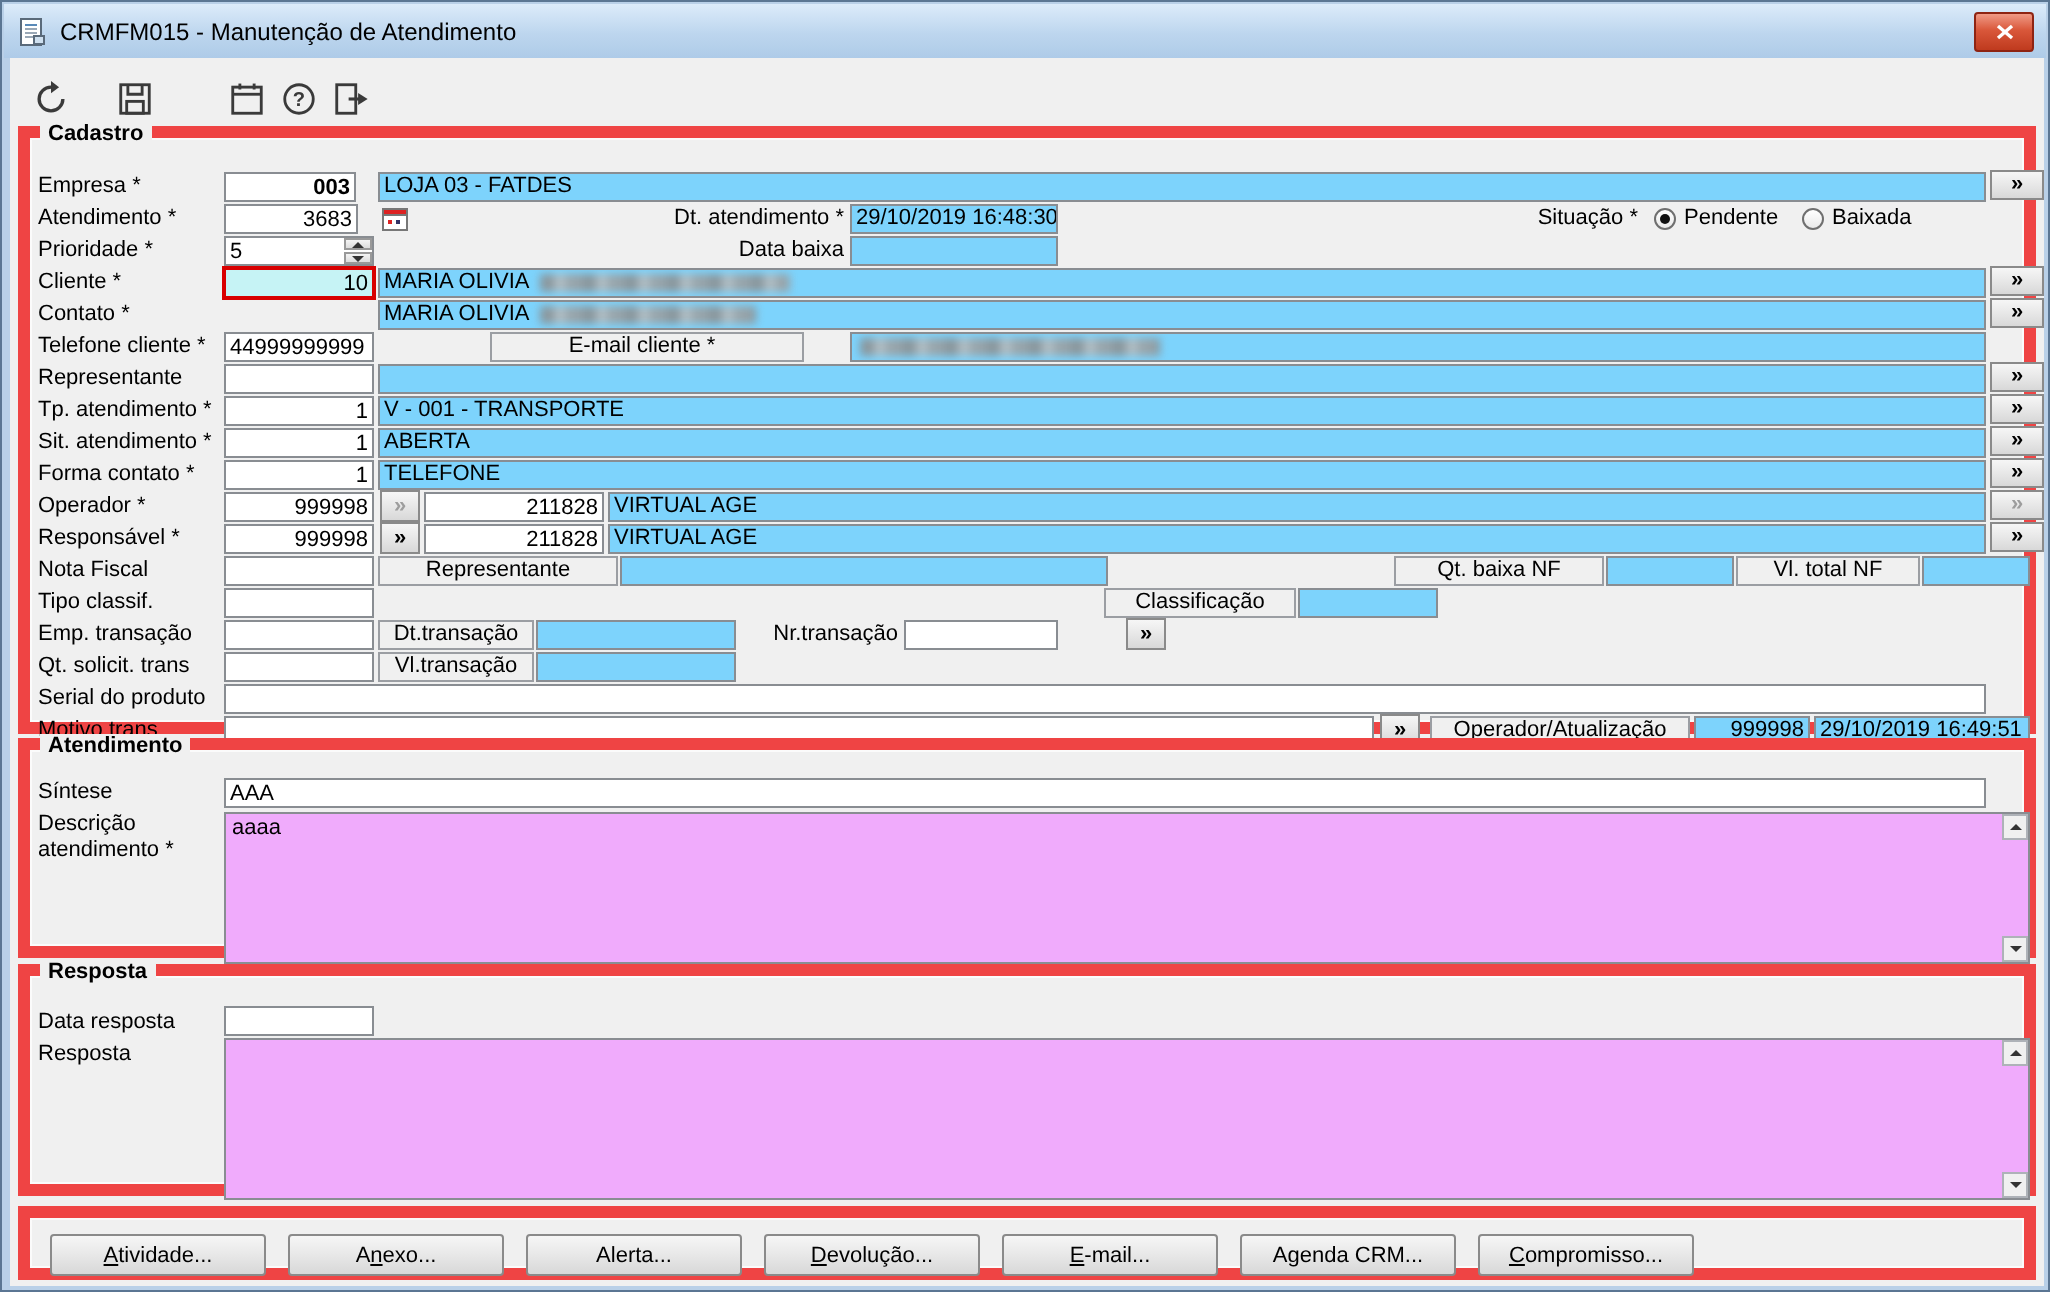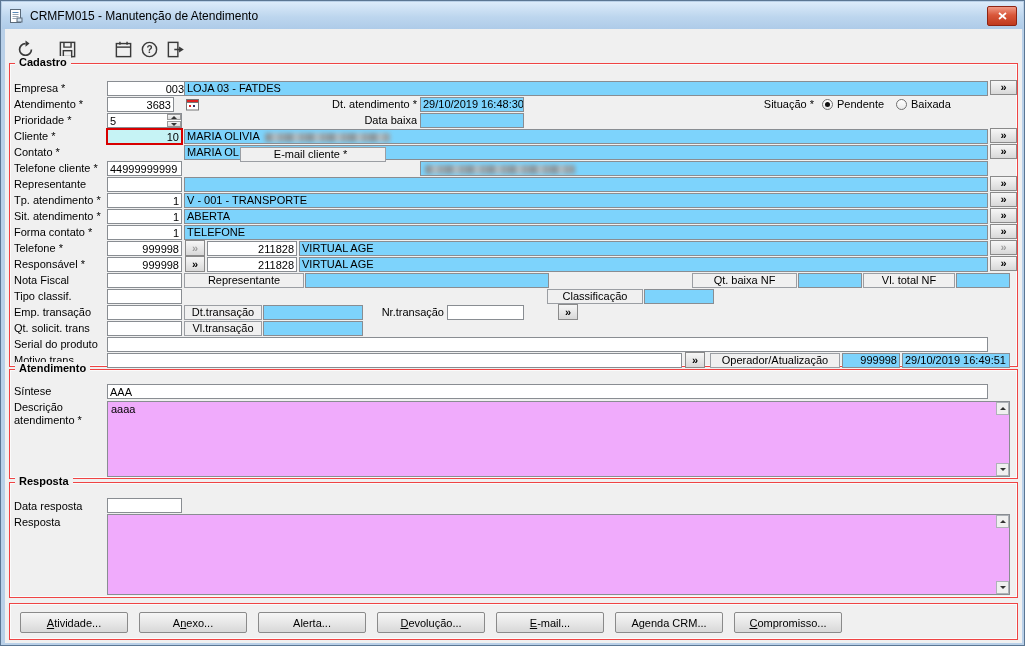--- a/index.html
+++ b/index.html
@@ -5,21 +5,21 @@
   html,body{margin:0;padding:0;background:#fff;}
   .stage{position:relative;width:1025px;height:646px;background:#b9d0e8;border:1px solid #5b7693;
          box-sizing:border-box;overflow:hidden;font-family:"Liberation Sans",sans-serif;font-size:11px;color:#000;}
   .titlebar{position:absolute;left:1px;top:1px;width:1021px;height:27px;
             background:linear-gradient(#dcebfa,#bdd6ee 55%,#aecbe8);display:flex;align-items:center;padding:0 6px;box-sizing:border-box;}
   .title{font-size:12px;margin-left:6px;white-space:nowrap;}
   .closebtn{position:absolute;right:7px;top:5px;width:28px;height:18px;border:1px solid #8e2413;border-radius:2px;
             background:linear-gradient(#f09a86,#d9573a 45%,#bf3a1e);display:flex;align-items:center;justify-content:center;cursor:pointer;}
   .client{position:absolute;left:4px;top:28px;width:1017px;height:614px;background:#f0f0f0;}
   .tbtn{position:absolute;width:25px;height:25px;display:flex;align-items:center;justify-content:center;cursor:pointer;background:transparent;}
-  .groupbox{position:absolute;border:1px solid #ef4444;box-shadow:inset 0 0 0 1px #fbfbfb;box-sizing:border-box;padding-left:25px;}
+  .groupbox{position:absolute;border:6px solid #ef4444;box-shadow:inset 0 0 0 1px #fbfbfb;box-sizing:border-box;padding-left:25px;}
   .legend{position:absolute;top:-8px;left:5px;background:#f0f0f0;padding:0 4px;font-weight:bold;white-space:nowrap;}
   .flabel{position:absolute;line-height:15px;white-space:nowrap;overflow:hidden;}
   .r{text-align:right;}
   .field{position:absolute;height:15px;box-sizing:border-box;border:1px solid #898d92;background:#fff;
          padding:0 2px;line-height:13px;white-space:nowrap;overflow:hidden;font:11px "Liberation Sans",sans-serif;}
   input.field{outline:none;margin:0;}
   .ro{background:#7dd3fc;}
   .ta-r{text-align:right;}
   .hl{background:#c6f3f5;border:1px solid #d80000;box-shadow:0 0 0 1px #d80000;}
   .cell{position:absolute;height:15px;box-sizing:border-box;border:1px solid #9b9ea3;background:#f0f0f0;
@@ -117,21 +117,21 @@
           <line x1="7" y1="8" x2="12" y2="8" stroke="#3a3a3a" stroke-width="1.3"></line>
           <polygon points="15,8 11,5.5 11,10.5" fill="#3a3a3a"></polygon>
         </svg>
     </span>
   </div>
 
   <div class="groupbox" style="left:8px;top:62px;width:1009px;height:304px;">
     <div class="legend">Cadastro</div>
 
     <div class="flabel" style="left:4px;top:17px;width:90px;">Empresa *</div>
-    <input class="field ta-r" style="left: 97px; top: 17px; width: 80px;" value="003">
+    <input class="field ta-r" style="left: 97px; top: 17px; width: 66px; font-weight: bold;" value="003">
     <div class="field ro" style="left:174px;top:17px;width:804px;">LOJA 03 - FATDES</div>
     <div class="btn lk" style="left:980px;top:16px;">»</div>
 
     <div class="flabel" style="left:4px;top:33px;width:90px;">Atendimento *</div>
     <input class="field ta-r" style="left: 97px; top: 33px; width: 67px;" value="3683">
     <span style="position:absolute;left:176px;top:34px;display:inline-flex;cursor:pointer;">
       <svg width="13" height="13" viewBox="0 0 13 13">
           <rect x="0.5" y="1.5" width="12" height="10.5" fill="#fff" stroke="#777"></rect>
           <rect x="0.5" y="1.5" width="12" height="3" fill="#d22" stroke="#777"></rect>
           <rect x="3" y="7" width="2" height="2" fill="#d22"></rect>
@@ -161,21 +161,21 @@
     <input class="field hl ta-r" style="left: 97px; top: 65px; width: 75px;" value="10">
     <div class="field ro" style="left:174px;top:65px;width:804px;"><span>MARIA OLIVIA</span><span class="blur" style="width:125px;"></span></div>
     <div class="btn lk" style="left:980px;top:64px;">»</div>
 
     <div class="flabel" style="left:4px;top:81px;width:90px;">Contato *</div>
     <div class="field ro" style="left:174px;top:81px;width:804px;"><span>MARIA OLIVIA</span><span class="blur" style="width:108px;"></span></div>
     <div class="btn lk" style="left:980px;top:80px;">»</div>
 
     <div class="flabel" style="left:4px;top:97px;width:92px;">Telefone cliente *</div>
     <input class="field" style="left: 97px; top: 97px; width: 75px;" value="44999999999">
-    <div class="cell r" style="left:230px;top:83px;width:146px;padding-right:5px;">E-mail cliente *</div>
+    <div class="cell r" style="left:230px;top:97px;width:157px;padding-right:5px;">E-mail cliente *</div>
     <div class="field ro" style="left:410px;top:97px;width:568px;"><span></span><span class="blur" style="width:150px;margin-left:2px;"></span></div>
 
     <div class="flabel" style="left:4px;top:113px;width:90px;">Representante</div>
     <input class="field ta-r" style="left: 97px; top: 113px; width: 75px;">
     <div class="field ro" style="left:174px;top:113px;width:804px;"></div>
     <div class="btn lk" style="left:980px;top:112px;">»</div>
 
     <div class="flabel" style="left:4px;top:129px;width:92px;">Tp. atendimento *</div>
     <input class="field ta-r" style="left: 97px; top: 129px; width: 75px;" value="1">
     <div class="field ro" style="left:174px;top:129px;width:804px;">V - 001 - TRANSPORTE</div>
@@ -184,21 +184,21 @@
     <div class="flabel" style="left:4px;top:145px;width:92px;">Sit. atendimento *</div>
     <input class="field ta-r" style="left: 97px; top: 145px; width: 75px;" value="1">
     <div class="field ro" style="left:174px;top:145px;width:804px;">ABERTA</div>
     <div class="btn lk" style="left:980px;top:144px;">»</div>
 
     <div class="flabel" style="left:4px;top:161px;width:108px;">Forma contato *</div>
     <input class="field ta-r" style="left: 97px; top: 161px; width: 75px;" value="1">
     <div class="field ro" style="left:174px;top:161px;width:804px;">TELEFONE</div>
     <div class="btn lk" style="left:980px;top:160px;">»</div>
 
-    <div class="flabel" style="left:4px;top:177px;width:90px;">Telefone *</div>
+    <div class="flabel" style="left:4px;top:177px;width:90px;">Operador *</div>
     <input class="field ta-r" style="left: 97px; top: 177px; width: 75px;" value="999998">
     <div class="btn lksm dis" style="left:175px;top:176px;">»</div>
     <input class="field ta-r" style="left: 197px; top: 177px; width: 90px;" value="211828">
     <div class="field ro" style="left:289px;top:177px;width:689px;">VIRTUAL AGE</div>
     <div class="btn lk dis" style="left:980px;top:176px;">»</div>
 
     <div class="flabel" style="left:4px;top:193px;width:90px;">Responsável *</div>
     <input class="field ta-r" style="left: 97px; top: 193px; width: 75px;" value="999998">
     <div class="btn lksm" style="left:175px;top:192px;">»</div>
     <input class="field ta-r" style="left: 197px; top: 193px; width: 90px;" value="211828">

